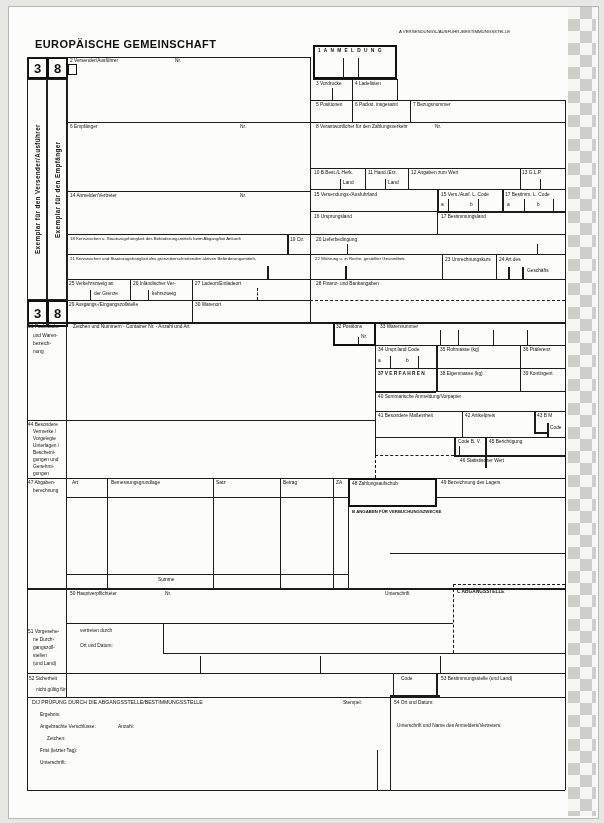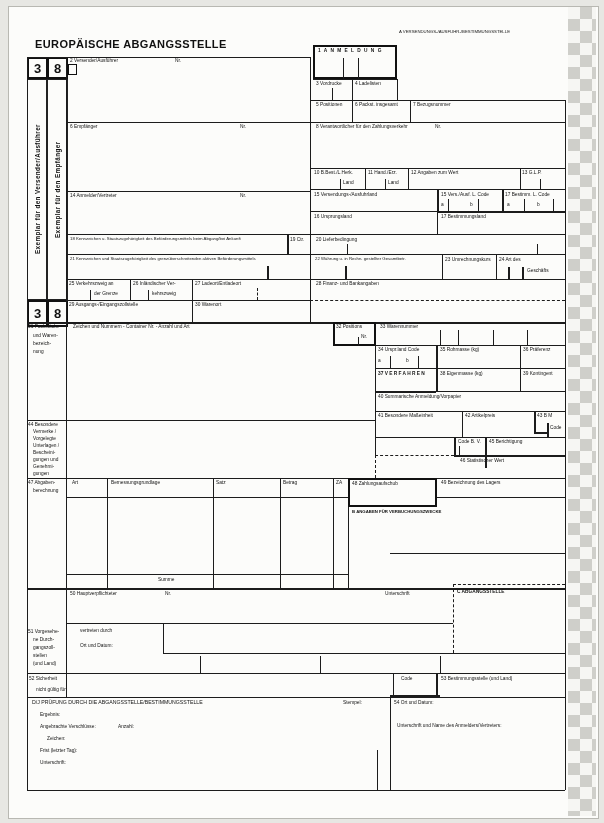--- a/index.html
+++ b/index.html
@@ -29,21 +29,21 @@
   .area{position:absolute;background:transparent}
   .title{position:absolute;font-weight:bold;font-size:11px;letter-spacing:.4px;color:#101010}
   .chk{position:absolute;border:1px solid #111;background:transparent}
 </style>
 </head>
 <body>
 
 <div id="page"></div>
 <div id="perf"></div>
 
-<div class="title" style="left:35px;top:38px">EUROPÄISCHE ABGANGSSTELLE</div>
+<div class="title" style="left:35px;top:38px">EUROPÄISCHE GEMEINSCHAFT</div>
 <div class="lb s4" style="left:399px;top:30px">A  VERSENDUNGS-/AUSFUHR-/BESTIMMUNGSSTELLE</div>
 
 <div class="numbox" style="left:27px;top:57px;width:21px;height:22px">3</div>
 <div class="numbox" style="left:47px;top:57px;width:21px;height:22px">8</div>
 <div class="strip" style="left:27px;top:79px;width:20px;height:221px">Exemplar für den Versender/Ausführer</div>
 <div class="strip" style="left:47px;top:79px;width:21px;height:221px">Exemplar für den Empfänger</div>
 <div class="numbox" style="left:27px;top:300px;width:21px;height:27px">3</div>
 <div class="numbox" style="left:47px;top:300px;width:21px;height:27px">8</div>
 
 <div class="box" style="left:313px;top:45px;width:84px;height:34px"></div>

